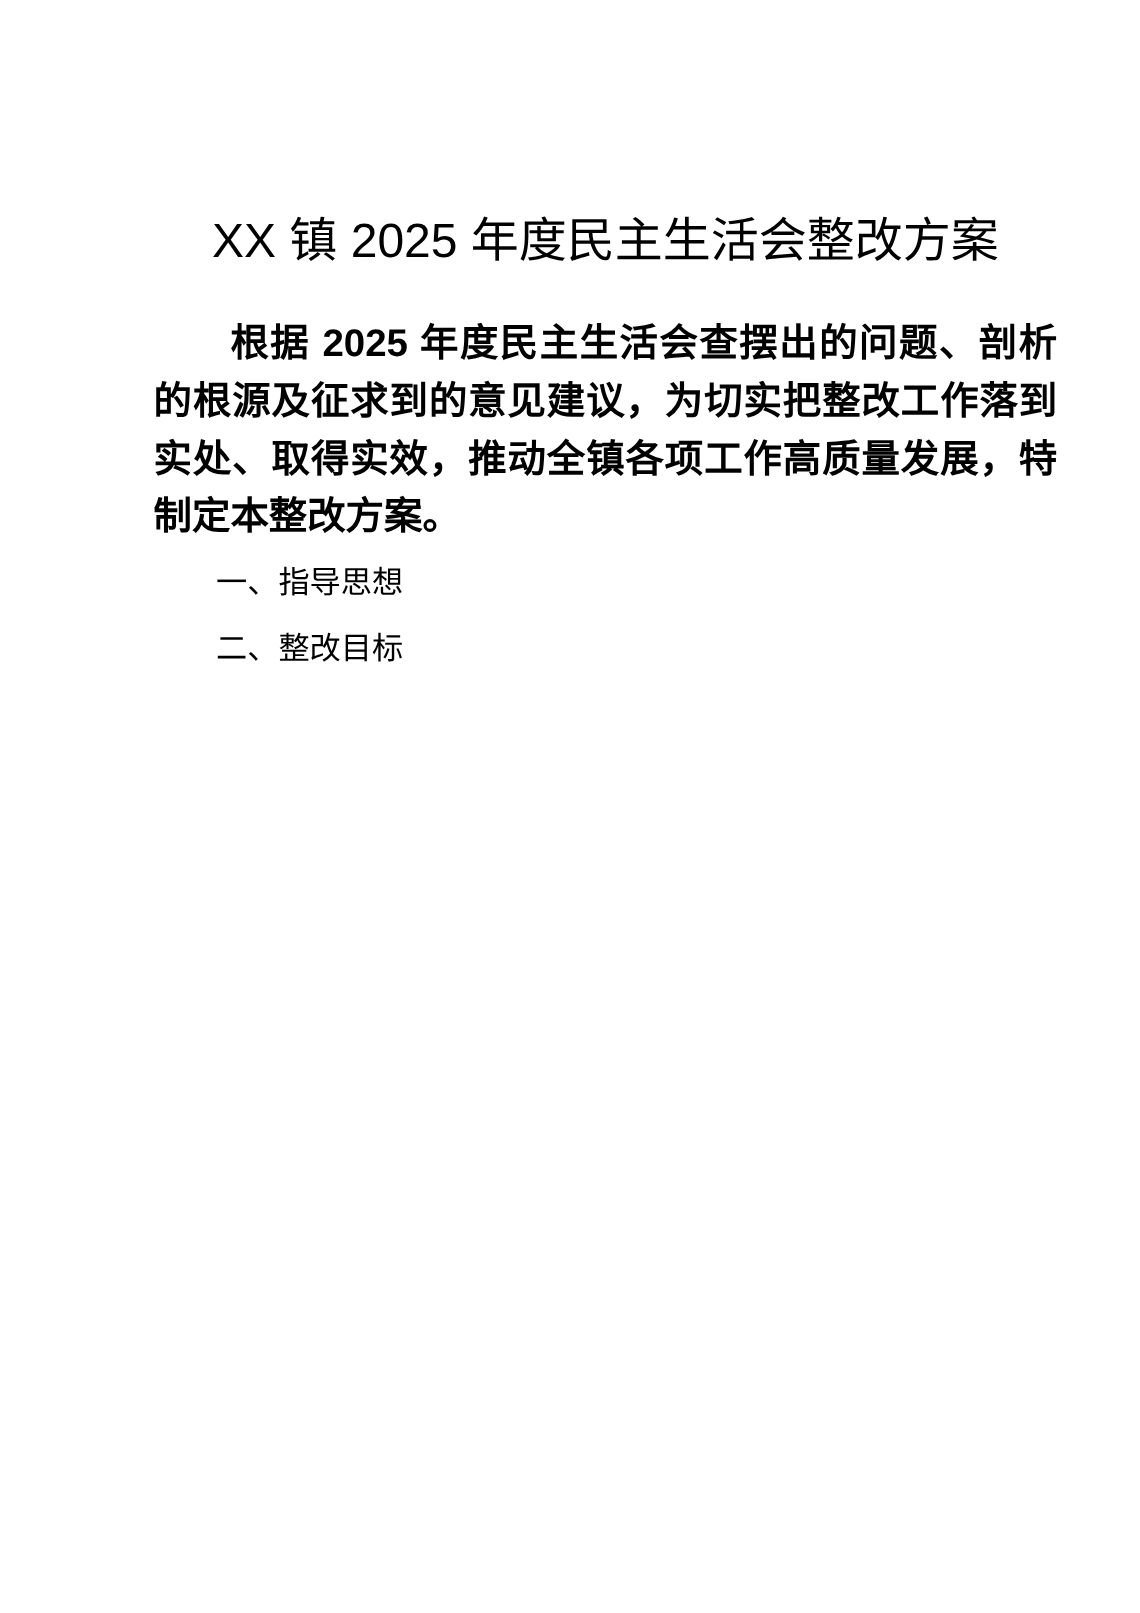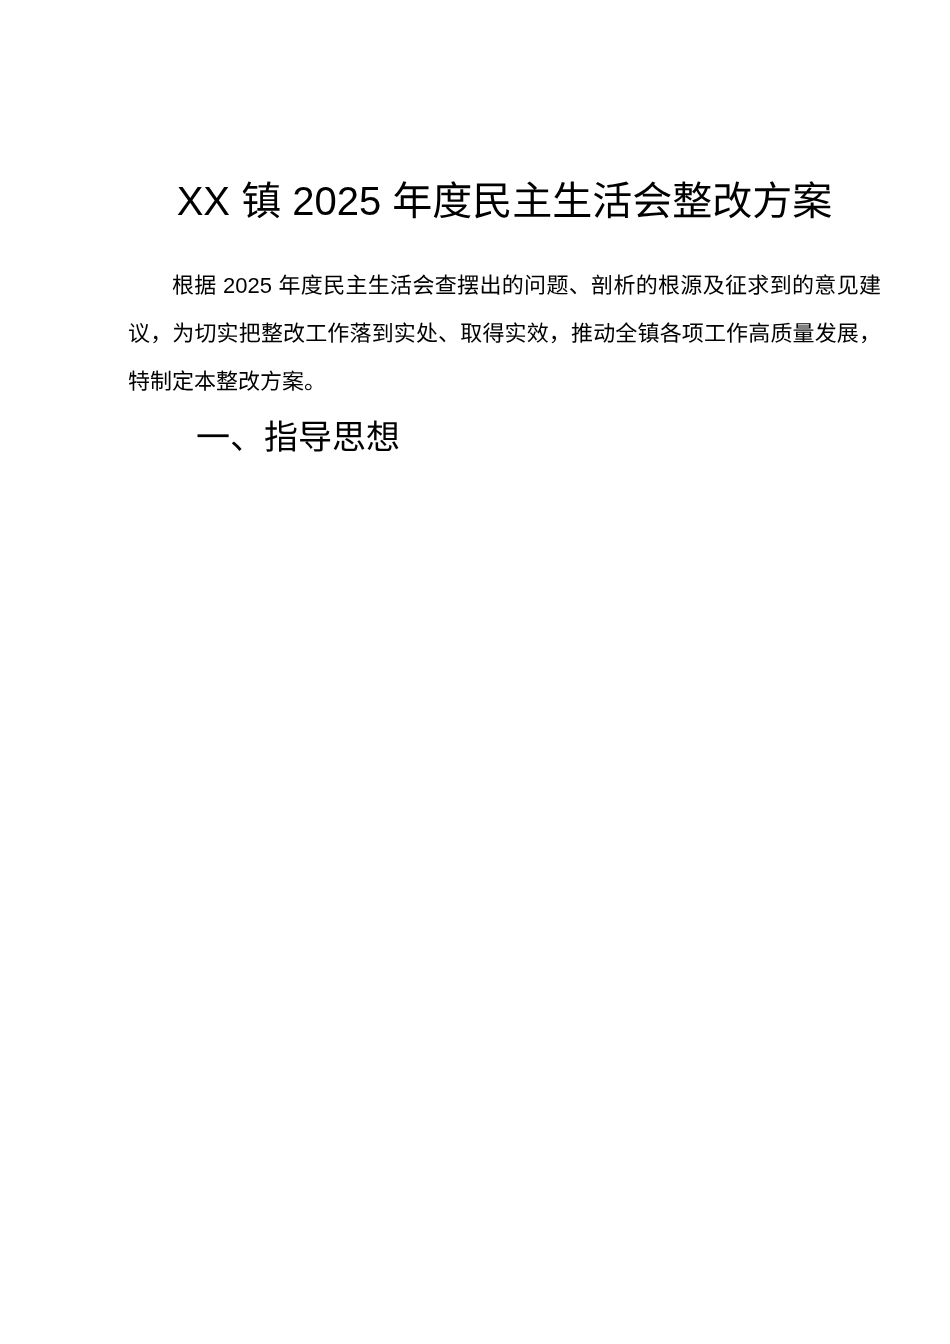--- a/index.html
+++ b/index.html
@@ -21,41 +21,42 @@
   }
   .doc-title {
     font-size: 40px;
     line-height: 56px;
     font-weight: 500;
     text-align: center;
     margin: 0 0 33px 0;
     white-space: nowrap;
   }
   .body-text {
-    font-size: 22px;
+    font-size: 32px;
     line-height: 48px;
     text-align: justify;
     text-indent: 2em;
     margin: 4px 0 0 0;
-    font-weight: 400;
+    font-weight: 700;
   }
   .section-heading {
-    font-size: 34px;
+    font-size: 26px;
     line-height: 48px;
     font-weight: 400;
     text-indent: 2em;
     margin: 7px 0 0 0;
     white-space: nowrap;
   }
 </style>
 </head>
 <body>
 
 <div class="page">
   <h1 class="doc-title">XX 镇 2025 年度民主生活会整改方案</h1>
 
   <p class="body-text">根据 2025 年度民主生活会查摆出的问题、剖析的根源及征求到的意见建议，为切实把整改工作落到实处、取得实效，推动全镇各项工作高质量发展，特制定本整改方案。</p>
 
   <h2 class="section-heading">一、指导思想</h2>
 
 
+  <h2 class="section-heading">二、整改目标</h2>
 
 </div>
 
 </body></html>

